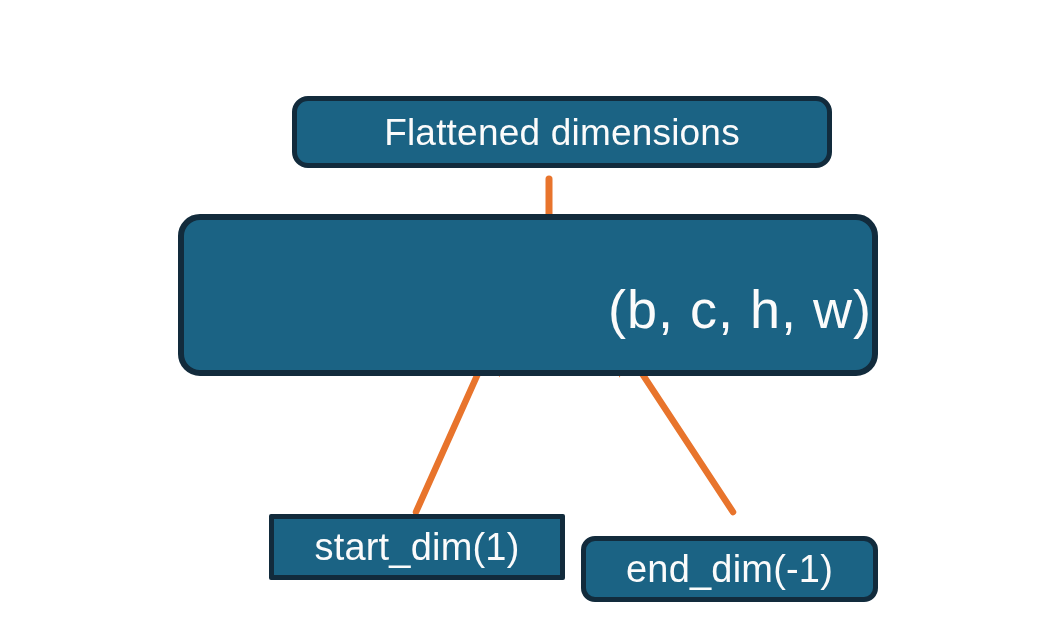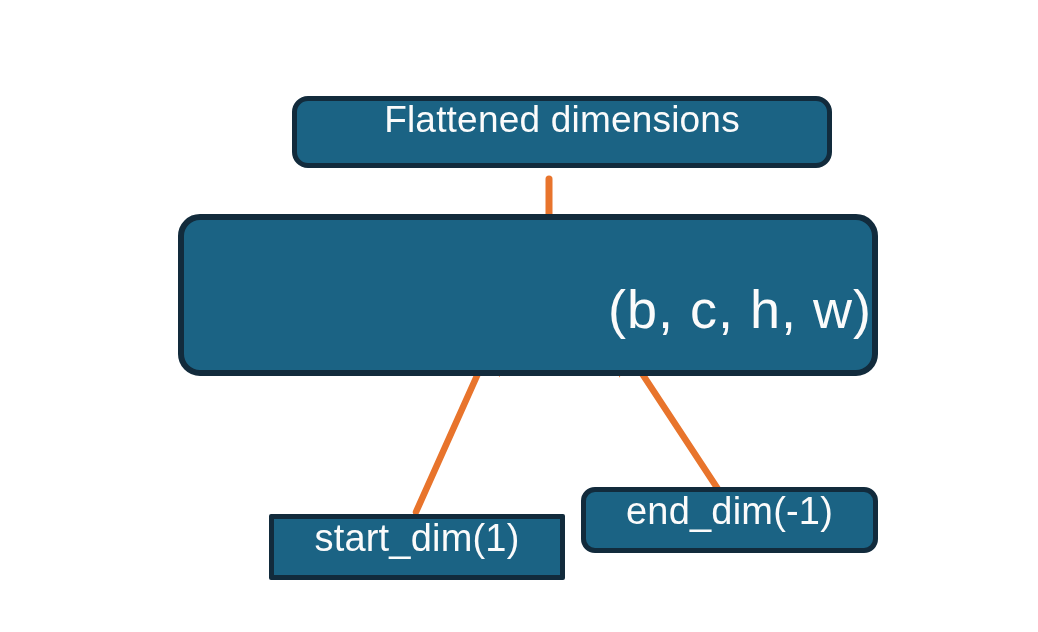--- a/index.html
+++ b/index.html
@@ -13,20 +13,21 @@
     width: 1038px;
     height: 632px;
     background: #ffffff;
     overflow: hidden;
     font-family: "Liberation Sans", sans-serif;
   }
   .node {
     position: absolute;
     box-sizing: border-box;
     display: flex;
+    align-items: center;
     justify-content: center;
     background: #1b6384;
     border: 5px solid #122b3c;
     border-radius: 14px;
     color: #fbfbfb;
     letter-spacing: 0.2px;
     white-space: nowrap;
     user-select: none;
   }
   .node .label {
@@ -64,21 +65,21 @@
     left: 269px;
     top: 514px;
     width: 296px;
     height: 66px;
     border-radius: 2px;
   }
   #node-start-dim .label { font-size: 38px; }
 
   #node-end-dim {
     left: 581px;
-    top: 487px;
+    top: 536px;
     width: 297px;
     height: 66px;
     border-radius: 14px;
   }
   #node-end-dim .label { font-size: 38px; }
 
   
   #connectors {
     position: absolute;
     left: 0;

